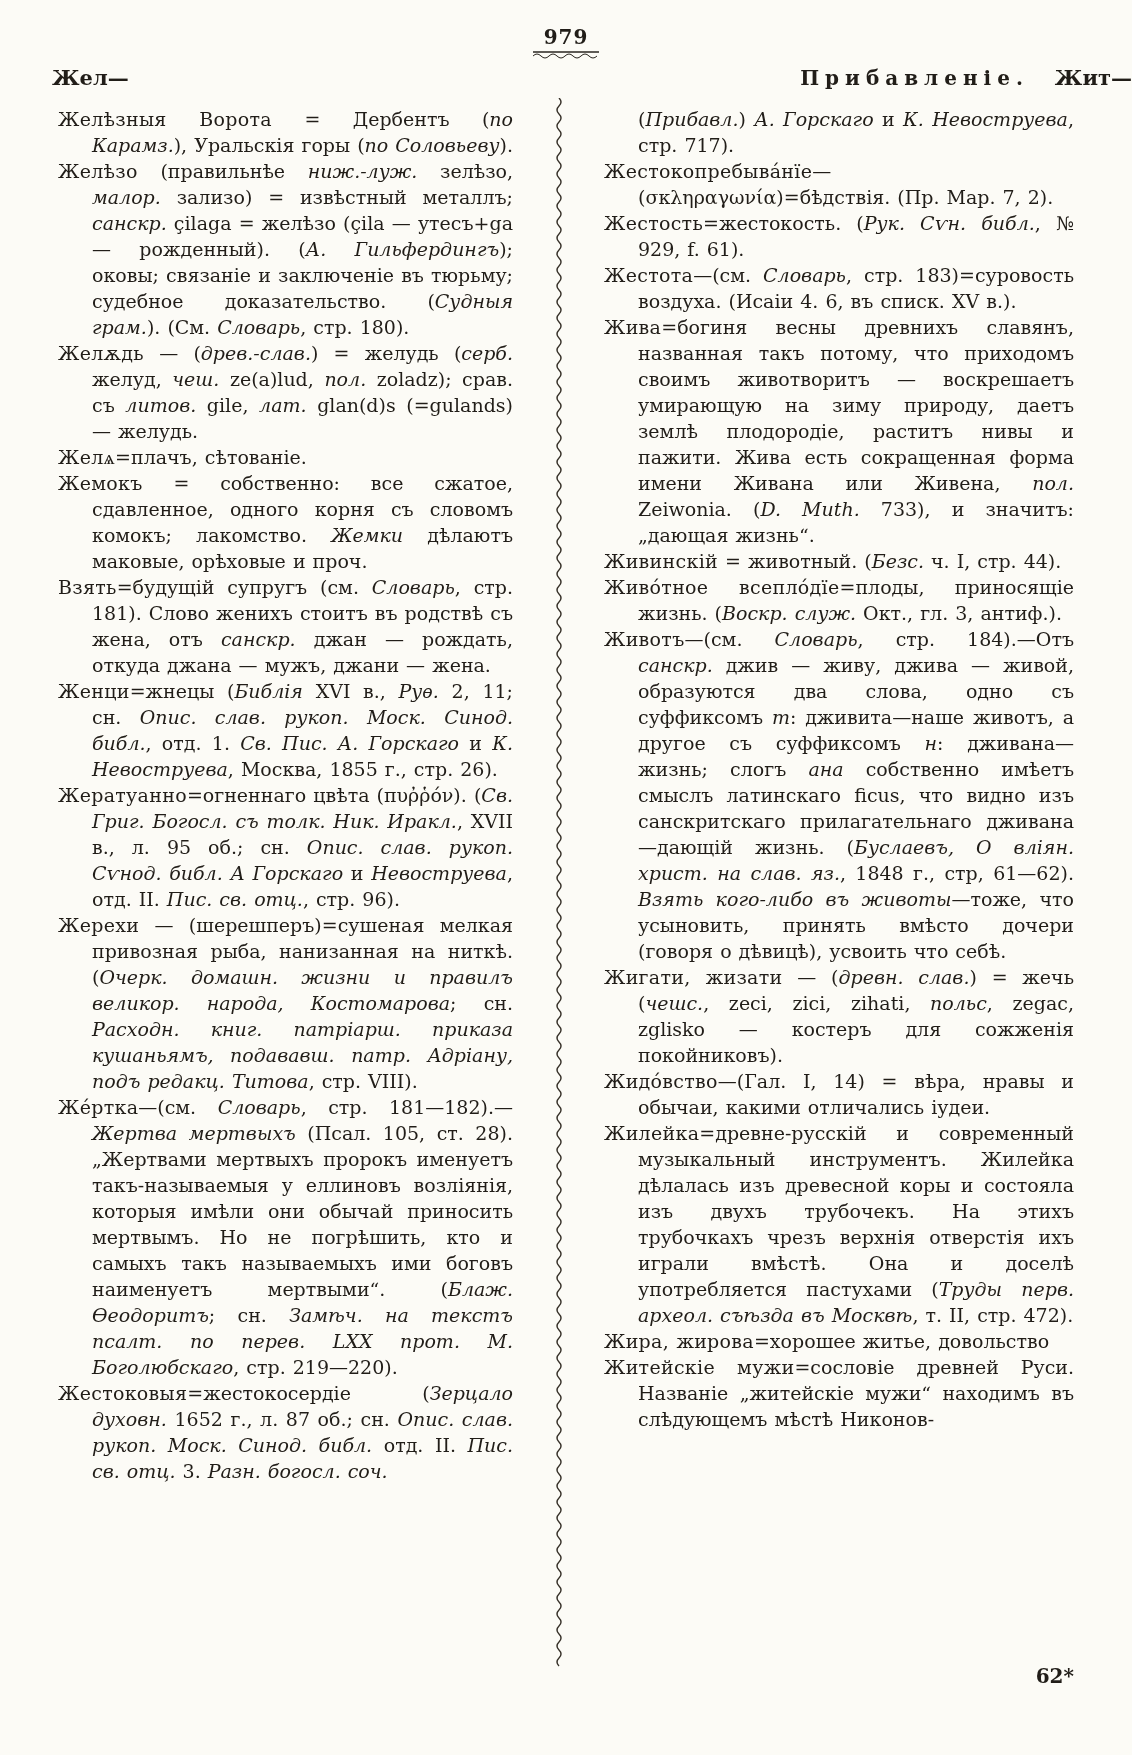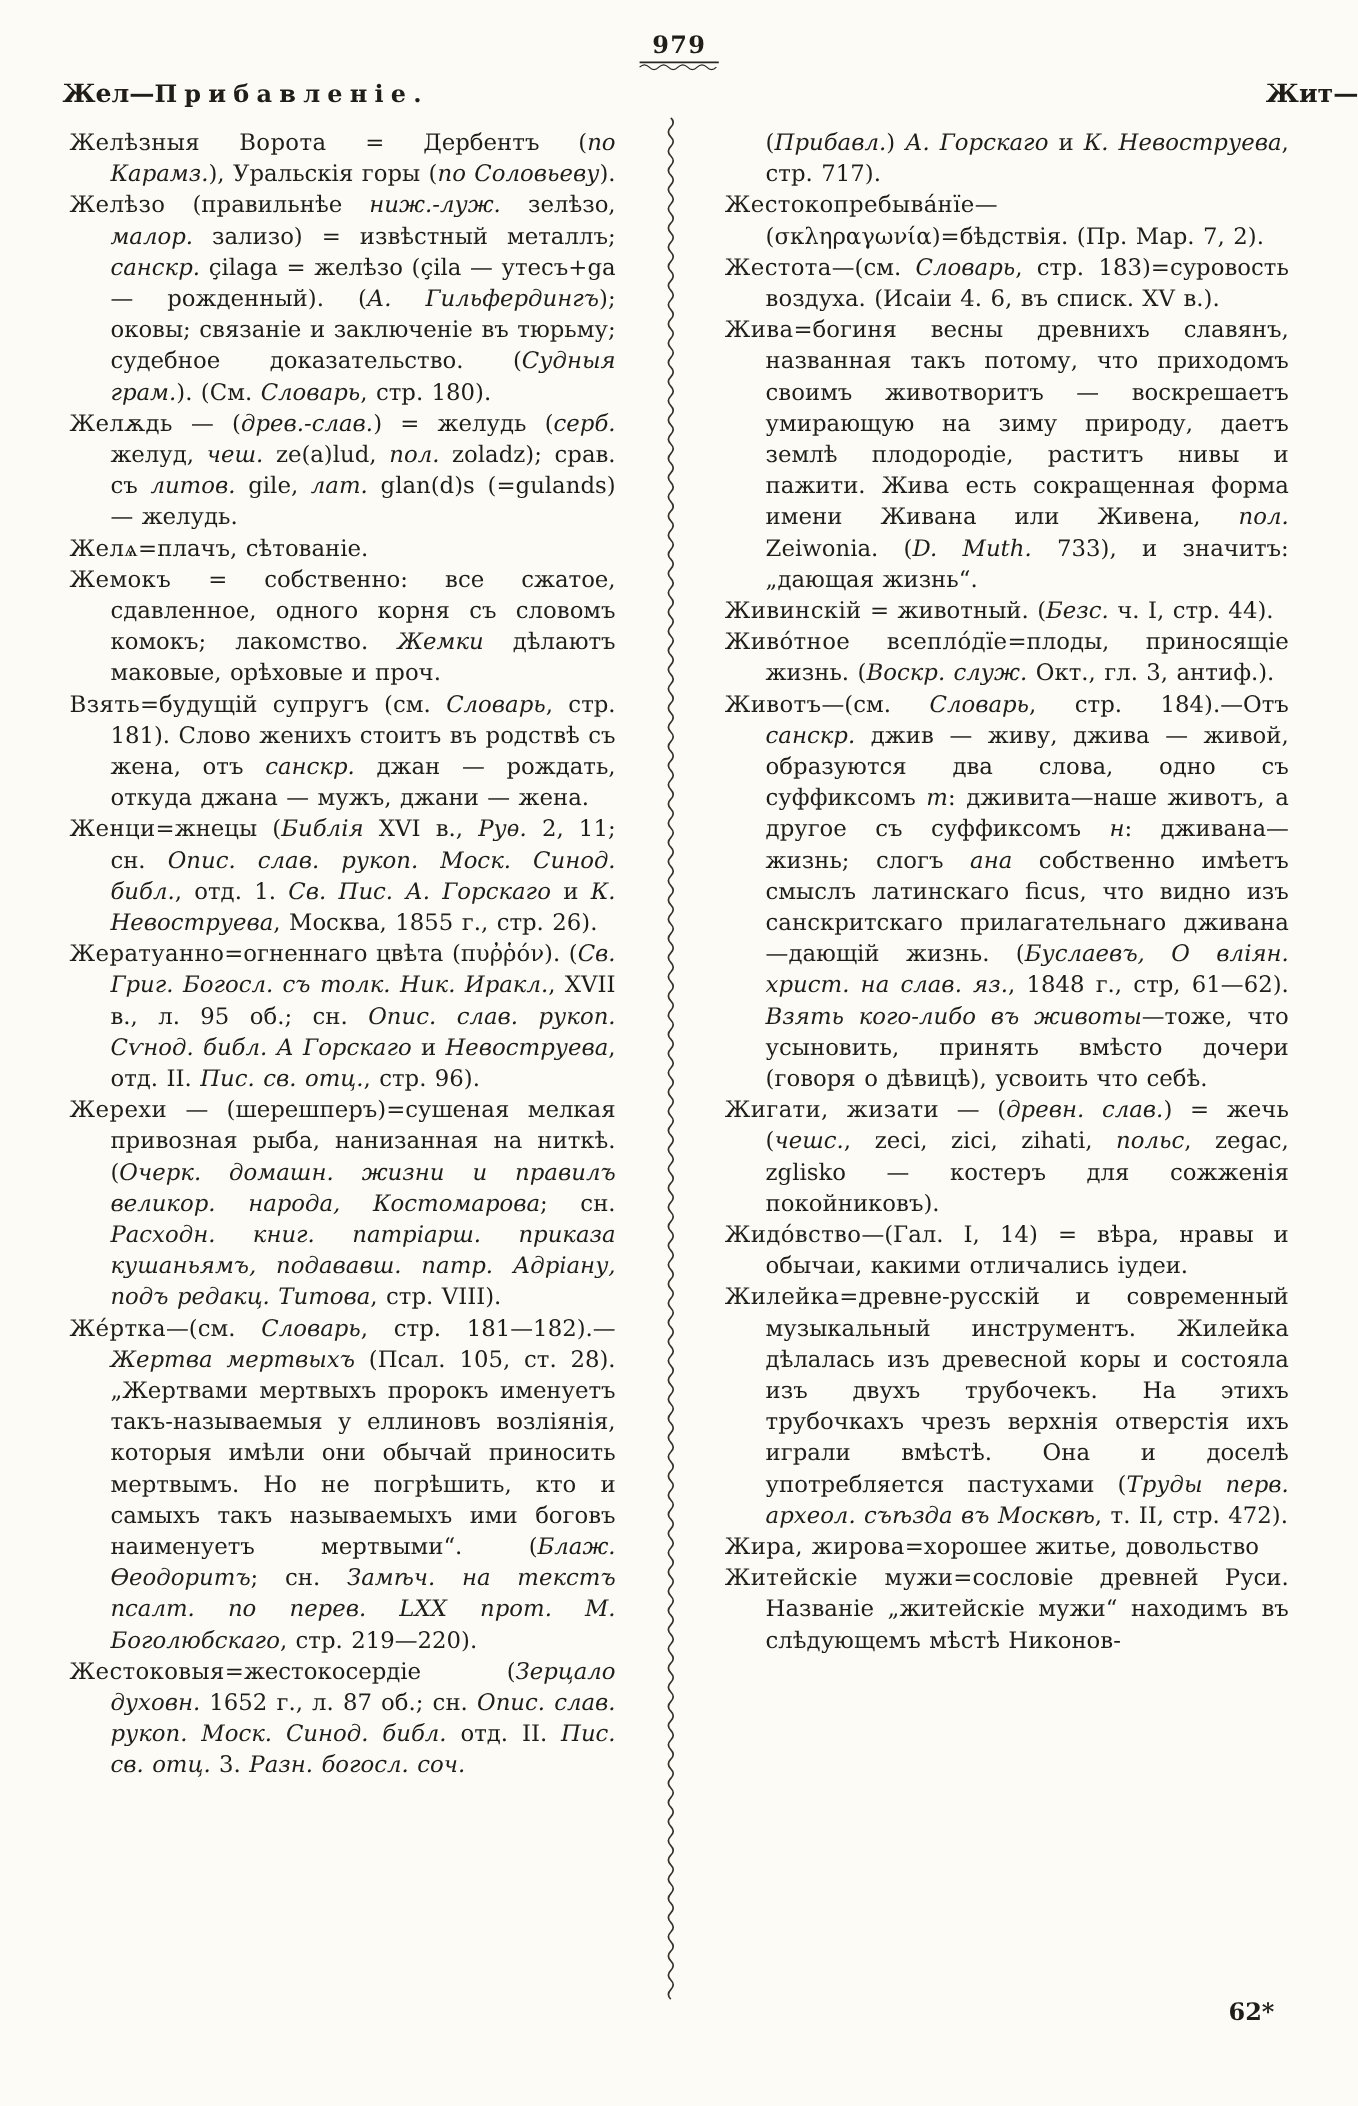--- a/index.html
+++ b/index.html
@@ -22,21 +22,21 @@
   }
   .flourish{display:block;margin:1px auto 0 auto;}
   .header-row{
     display:flex;align-items:baseline;
     margin-top:6px;
   }
   .running-head{font-size:21px;font-weight:bold;white-space:nowrap;}
   .running-head.left{padding-left:52px;}
   .running-head.right{margin-left:26px;}
   .section-title{
-    flex:1;text-align:left;
+    flex:1;text-align:right;
     font-size:20px;font-weight:bold;
     letter-spacing:6px;
   }
   .columns{
     display:flex;justify-content:space-between;
     padding:0 58px;
     margin-top:16px;
   }
   .col{width:462px;}
   .col.left{width:455px;}
@@ -50,21 +50,21 @@
     text-align:justify;
     padding-left:34px;
     text-indent:-34px;
     word-spacing:1px;
   }
   .entry.cont{text-indent:0;}
   .hw{font-weight:normal;letter-spacing:0.3px;}
   .it{font-style:italic;}
   .signature{
     position:absolute;
-    top:1664px;right:70px;
+    top:1664px;right:58px;
     font-size:20px;font-weight:bold;
   }
 </style>
 </head>
 <body>
 
 <div class="page">
 
   <div class="page-number">979</div>
   <svg class="flourish" width="70" height="10" viewBox="0 0 70 10">
@@ -93,20 +93,21 @@
         <p class="entry"><span class="hw">Жестоковыя</span><span>=жестокосердіе (</span><span class="it">Зерцало духовн.</span><span> 1652 г., л. 87 об.; сн. </span><span class="it">Опис. слав. рукоп. Моск. Синод. библ.</span><span> отд. II. </span><span class="it">Пис. св. отц.</span><span> 3. </span><span class="it">Разн. богосл. соч.</span></p>
       </div>
     <div class="divider">
       <svg width="12" height="1580" viewBox="0 0 12 1580">
         <path d="M6 0 q4 4 0 8 q-4 4 0 8 q4 4 0 8 q-4 4 0 8 q4 4 0 8 q-4 4 0 8 q4 4 0 8 q-4 4 0 8 q4 4 0 8 q-4 4 0 8 q4 4 0 8 q-4 4 0 8 q4 4 0 8 q-4 4 0 8 q4 4 0 8 q-4 4 0 8 q4 4 0 8 q-4 4 0 8 q4 4 0 8 q-4 4 0 8 q4 4 0 8 q-4 4 0 8 q4 4 0 8 q-4 4 0 8 q4 4 0 8 q-4 4 0 8 q4 4 0 8 q-4 4 0 8 q4 4 0 8 q-4 4 0 8 q4 4 0 8 q-4 4 0 8 q4 4 0 8 q-4 4 0 8 q4 4 0 8 q-4 4 0 8 q4 4 0 8 q-4 4 0 8 q4 4 0 8 q-4 4 0 8 q4 4 0 8 q-4 4 0 8 q4 4 0 8 q-4 4 0 8 q4 4 0 8 q-4 4 0 8 q4 4 0 8 q-4 4 0 8 q4 4 0 8 q-4 4 0 8 q4 4 0 8 q-4 4 0 8 q4 4 0 8 q-4 4 0 8 q4 4 0 8 q-4 4 0 8 q4 4 0 8 q-4 4 0 8 q4 4 0 8 q-4 4 0 8 q4 4 0 8 q-4 4 0 8 q4 4 0 8 q-4 4 0 8 q4 4 0 8 q-4 4 0 8 q4 4 0 8 q-4 4 0 8 q4 4 0 8 q-4 4 0 8 q4 4 0 8 q-4 4 0 8 q4 4 0 8 q-4 4 0 8 q4 4 0 8 q-4 4 0 8 q4 4 0 8 q-4 4 0 8 q4 4 0 8 q-4 4 0 8 q4 4 0 8 q-4 4 0 8 q4 4 0 8 q-4 4 0 8 q4 4 0 8 q-4 4 0 8 q4 4 0 8 q-4 4 0 8 q4 4 0 8 q-4 4 0 8 q4 4 0 8 q-4 4 0 8 q4 4 0 8 q-4 4 0 8 q4 4 0 8 q-4 4 0 8 q4 4 0 8 q-4 4 0 8 q4 4 0 8 q-4 4 0 8 q4 4 0 8 q-4 4 0 8 q4 4 0 8 q-4 4 0 8 q4 4 0 8 q-4 4 0 8 q4 4 0 8 q-4 4 0 8 q4 4 0 8 q-4 4 0 8 q4 4 0 8 q-4 4 0 8 q4 4 0 8 q-4 4 0 8 q4 4 0 8 q-4 4 0 8 q4 4 0 8 q-4 4 0 8 q4 4 0 8 q-4 4 0 8 q4 4 0 8 q-4 4 0 8 q4 4 0 8 q-4 4 0 8 q4 4 0 8 q-4 4 0 8 q4 4 0 8 q-4 4 0 8 q4 4 0 8 q-4 4 0 8 q4 4 0 8 q-4 4 0 8 q4 4 0 8 q-4 4 0 8 q4 4 0 8 q-4 4 0 8 q4 4 0 8 q-4 4 0 8 q4 4 0 8 q-4 4 0 8 q4 4 0 8 q-4 4 0 8 q4 4 0 8 q-4 4 0 8 q4 4 0 8 q-4 4 0 8 q4 4 0 8 q-4 4 0 8 q4 4 0 8 q-4 4 0 8 q4 4 0 8 q-4 4 0 8 q4 4 0 8 q-4 4 0 8 q4 4 0 8 q-4 4 0 8 q4 4 0 8 q-4 4 0 8 q4 4 0 8 q-4 4 0 8 q4 4 0 8 q-4 4 0 8 q4 4 0 8 q-4 4 0 8 q4 4 0 8 q-4 4 0 8 q4 4 0 8 q-4 4 0 8 q4 4 0 8 q-4 4 0 8 q4 4 0 8 q-4 4 0 8 q4 4 0 8 q-4 4 0 8 q4 4 0 8 q-4 4 0 8 q4 4 0 8 q-4 4 0 8 q4 4 0 8 q-4 4 0 8 q4 4 0 8 q-4 4 0 8 q4 4 0 8 q-4 4 0 8 q4 4 0 8 q-4 4 0 8 q4 4 0 8 q-4 4 0 8 q4 4 0 8 q-4 4 0 8 q4 4 0 8 q-4 4 0 8 q4 4 0 8 q-4 4 0 8 q4 4 0 8 q-4 4 0 8" stroke="#38322a" stroke-width="1.4" fill="none"></path>
       </svg>
     </div>
     <div class="col right">
         <p class="entry cont"><span>(</span><span class="it">Прибавл.</span><span>) </span><span class="it">А. Горскаго</span><span> и </span><span class="it">К. Невоструева</span><span>, стр. 717).</span></p>
         <p class="entry"><span class="hw">Жестокопребыва́нїе</span><span>—(σκληραγωνία)=бѣдствія. (Пр. Мар. 7, 2).</span></p>
+        <p class="entry"><span class="hw">Жестость</span><span>=жестокость. (</span><span class="it">Рук. Сѵн. библ.</span><span>, № 929, f. 61).</span></p>
         <p class="entry"><span class="hw">Жестота</span><span>—(см. </span><span class="it">Словарь</span><span>, стр. 183)=суровость воздуха. (Исаіи 4. 6, въ списк. XV в.).</span></p>
         <p class="entry"><span class="hw">Жива</span><span>=богиня весны древнихъ славянъ, названная такъ потому, что приходомъ своимъ животворитъ — воскрешаетъ умирающую на зиму природу, даетъ землѣ плодородіе, раститъ нивы и пажити. Жива есть сокращенная форма имени Живана или Живена, </span><span class="it">пол.</span><span> Zeiwonia. (</span><span class="it">D. Muth.</span><span> 733), и значитъ: „дающая жизнь“.</span></p>
         <p class="entry"><span class="hw">Живинскій</span><span> = животный. (</span><span class="it">Безс.</span><span> ч. I, стр. 44).</span></p>
         <p class="entry"><span class="hw">Живо́тное всепло́дїе</span><span>=плоды, приносящіе жизнь. (</span><span class="it">Воскр. служ.</span><span> Окт., гл. 3, антиф.).</span></p>
         <p class="entry"><span class="hw">Животъ</span><span>—(см. </span><span class="it">Словарь</span><span>, стр. 184).—Отъ </span><span class="it">санскр.</span><span> джив — живу, джива — живой, образуются два слова, одно съ суффиксомъ </span><span class="it">т</span><span>: дживита—наше животъ, а другое съ суффиксомъ </span><span class="it">н</span><span>: дживана—жизнь; слогъ </span><span class="it">ана</span><span> собственно имѣетъ смыслъ латинскаго ficus, что видно изъ санскритскаго прилагательнаго дживана—дающій жизнь. (</span><span class="it">Буслаевъ, О вліян. христ. на слав. яз.</span><span>, 1848 г., стр, 61—62). </span><span class="it">Взять кого-либо въ животы</span><span>—тоже, что усыновить, принять вмѣсто дочери (говоря о дѣвицѣ), усвоить что себѣ.</span></p>
         <p class="entry"><span class="hw">Жигати, жизати</span><span> — (</span><span class="it">древн. слав.</span><span>) = жечь (</span><span class="it">чешс.</span><span>, zeci, zici, zihati, </span><span class="it">польс</span><span>, zegac, zglisko — костеръ для сожженія покойниковъ).</span></p>
         <p class="entry"><span class="hw">Жидо́вство</span><span>—(Гал. I, 14) = вѣра, нравы и обычаи, какими отличались іудеи.</span></p>
         <p class="entry"><span class="hw">Жилейка</span><span>=древне-русскій и современный музыкальный инструментъ. Жилейка дѣлалась изъ древесной коры и состояла изъ двухъ трубочекъ. На этихъ трубочкахъ чрезъ верхнія отверстія ихъ играли вмѣстѣ. Она и доселѣ употребляется пастухами (</span><span class="it">Труды перв. археол. съѣзда въ Москвѣ</span><span>, т. II, стр. 472).</span></p>
         <p class="entry"><span class="hw">Жира, жирова</span><span>=хорошее житье, довольство</span></p>
         <p class="entry"><span class="hw">Житейскіе мужи</span><span>=сословіе древней Руси. Названіе „житейскіе мужи“ находимъ въ слѣдующемъ мѣстѣ Никонов-</span></p>

